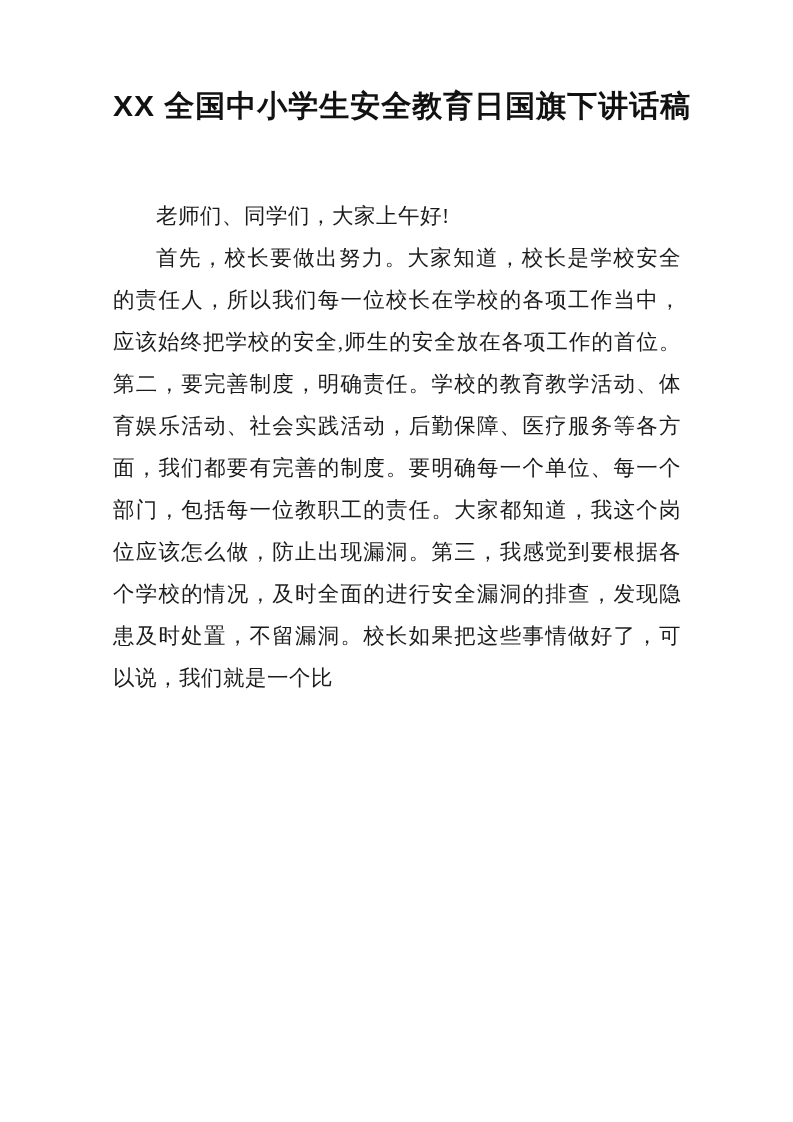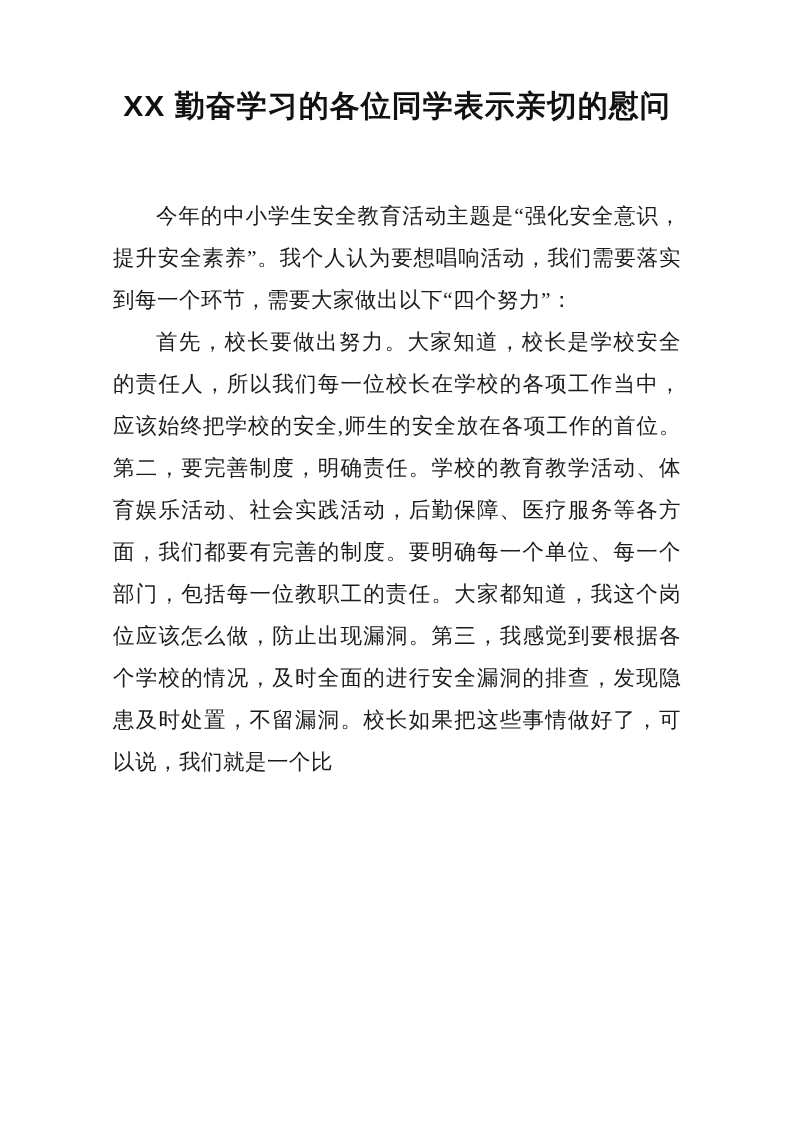--- a/index.html
+++ b/index.html
@@ -37,16 +37,16 @@
     text-align: justify;
     text-justify: inter-ideograph;
     text-indent: 2em;
     margin: 0;
   }
 </style>
 </head>
 <body>
 
 <div class="page">
-  <h1 class="doc-title">XX 勤奋学习的各位同学表示亲切的慰问</h1>
-  <p class="para">今年的中小学生安全教育活动主题是“强化安全意识，提升安全素养”。我个人认为要想唱响活动，我们需要落实到每一个环节，需要大家做出以下“四个努力”：</p>
+  <h1 class="doc-title">XX 全国中小学生安全教育日国旗下讲话稿</h1>
+  <p class="para">老师们、同学们，大家上午好!</p>
   <p class="para">首先，校长要做出努力。大家知道，校长是学校安全的责任人，所以我们每一位校长在学校的各项工作当中，应该始终把学校的安全,师生的安全放在各项工作的首位。第二，要完善制度，明确责任。学校的教育教学活动、体育娱乐活动、社会实践活动，后勤保障、医疗服务等各方面，我们都要有完善的制度。要明确每一个单位、每一个部门，包括每一位教职工的责任。大家都知道，我这个岗位应该怎么做，防止出现漏洞。第三，我感觉到要根据各个学校的情况，及时全面的进行安全漏洞的排查，发现隐患及时处置，不留漏洞。校长如果把这些事情做好了，可以说，我们就是一个比</p>
 </div>
 
 </body></html>

